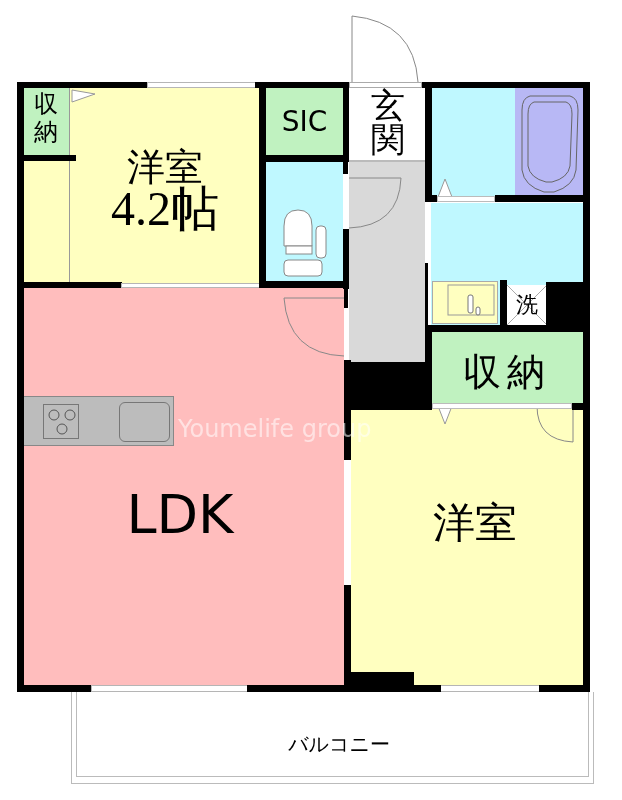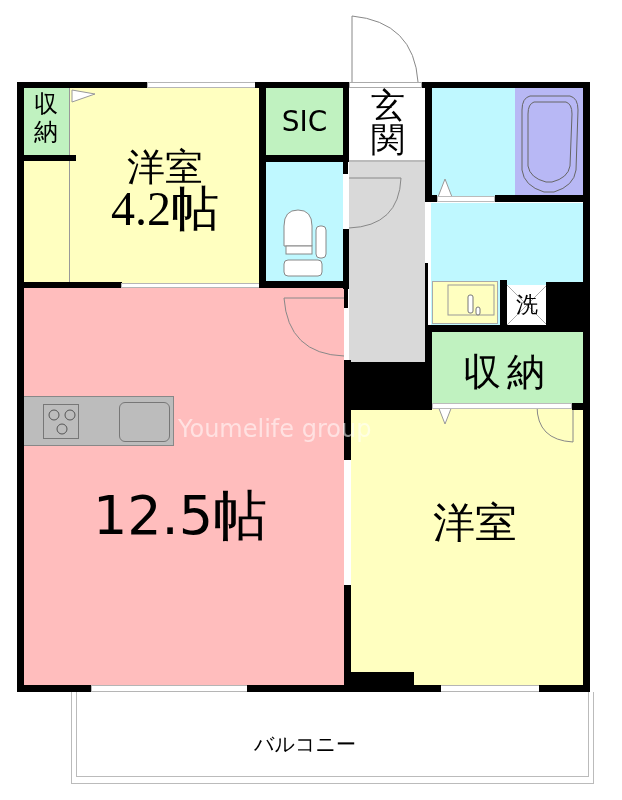--- a/index.html
+++ b/index.html
@@ -164,22 +164,22 @@
 <div class="abs" style="left:70px;top:146px;width:190px;text-align:center;">
   <div class="label" style="position:static;font-size:38px;line-height:42px;">洋室</div>
   <div class="label" style="position:static;font-size:48px;line-height:42px;font-family:Liberation Serif, serif;">4.2帖</div>
 </div>
 <div class="label" style="left:266px;top:106px;width:77px;font-size:28px;line-height:32px;">SIC</div>
 <div class="label" style="left:370px;top:88px;width:36px;font-size:34px;line-height:34px;word-break:break-all;">玄関</div>
 <div class="label" style="left:507px;top:290px;width:40px;font-size:22px;line-height:30px;">洗</div>
 <div class="label" style="left:431px;top:350px;width:152px;font-size:38px;line-height:44px;letter-spacing:6px;">収納</div>
 
 <div class="abs" style="left:60px;top:485px;width:240px;text-align:center;">
-  <div class="label" style="position:static;font-size:54px;line-height:62px;">12.5帖</div>
+  <div class="label" style="position:static;font-size:54px;line-height:60px;">LDK</div>
 </div>
 
 <div class="abs" style="left:380px;top:500px;width:190px;text-align:center;">
   <div class="label" style="position:static;font-size:42px;line-height:46px;">洋室</div>
 </div>
 
-<div class="label" style="left:220px;top:732px;width:170px;font-size:20px;line-height:24px;">バルコニー</div>
+<div class="label" style="left:220px;top:732px;width:170px;font-size:20px;line-height:24px;text-align:right;">バルコニー</div>
 
 <div class="label" style="left:178px;top:381px;width:280px;text-align:left;font-size:24px;line-height:32px;color:rgba(255,255,255,0.55);margin-top:32px;">Youmelife group</div>
 
 </body></html>

